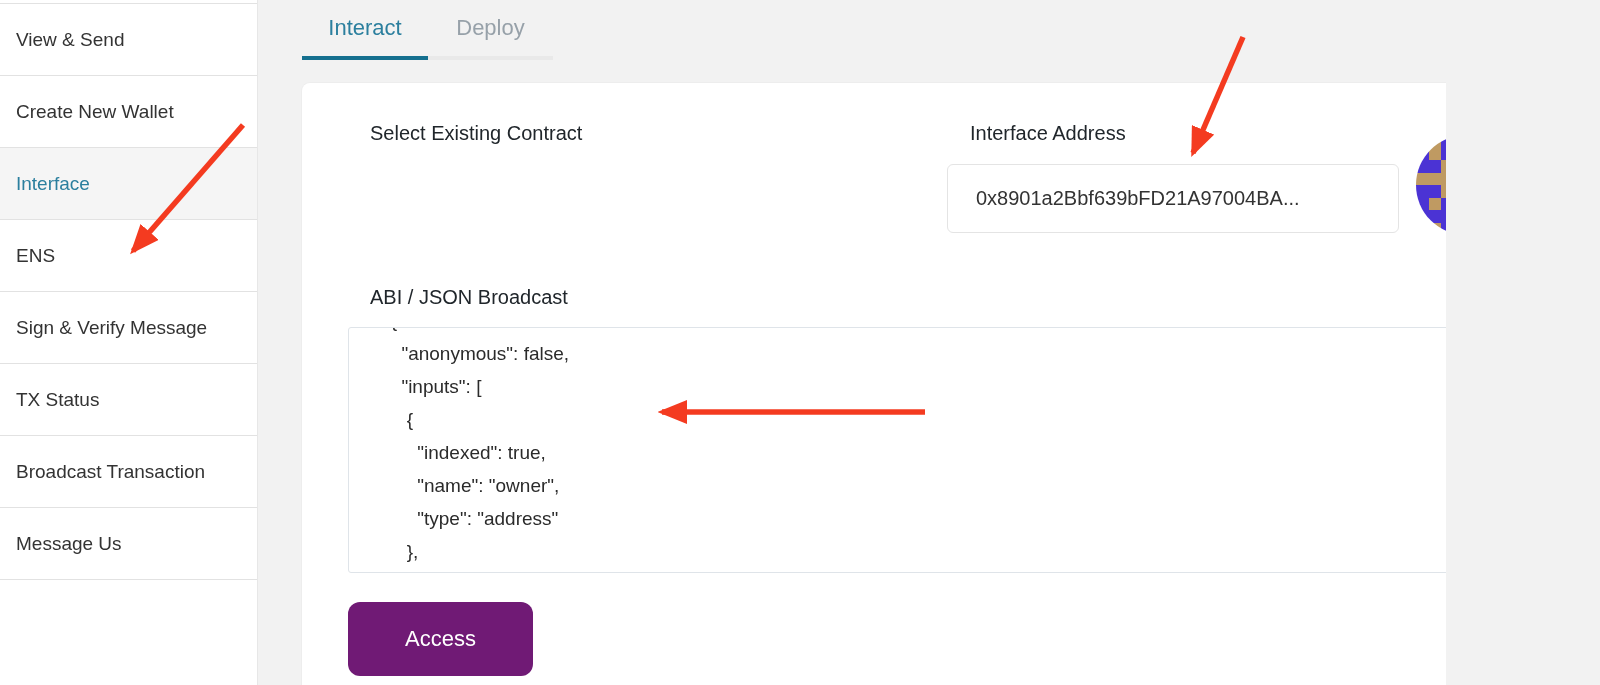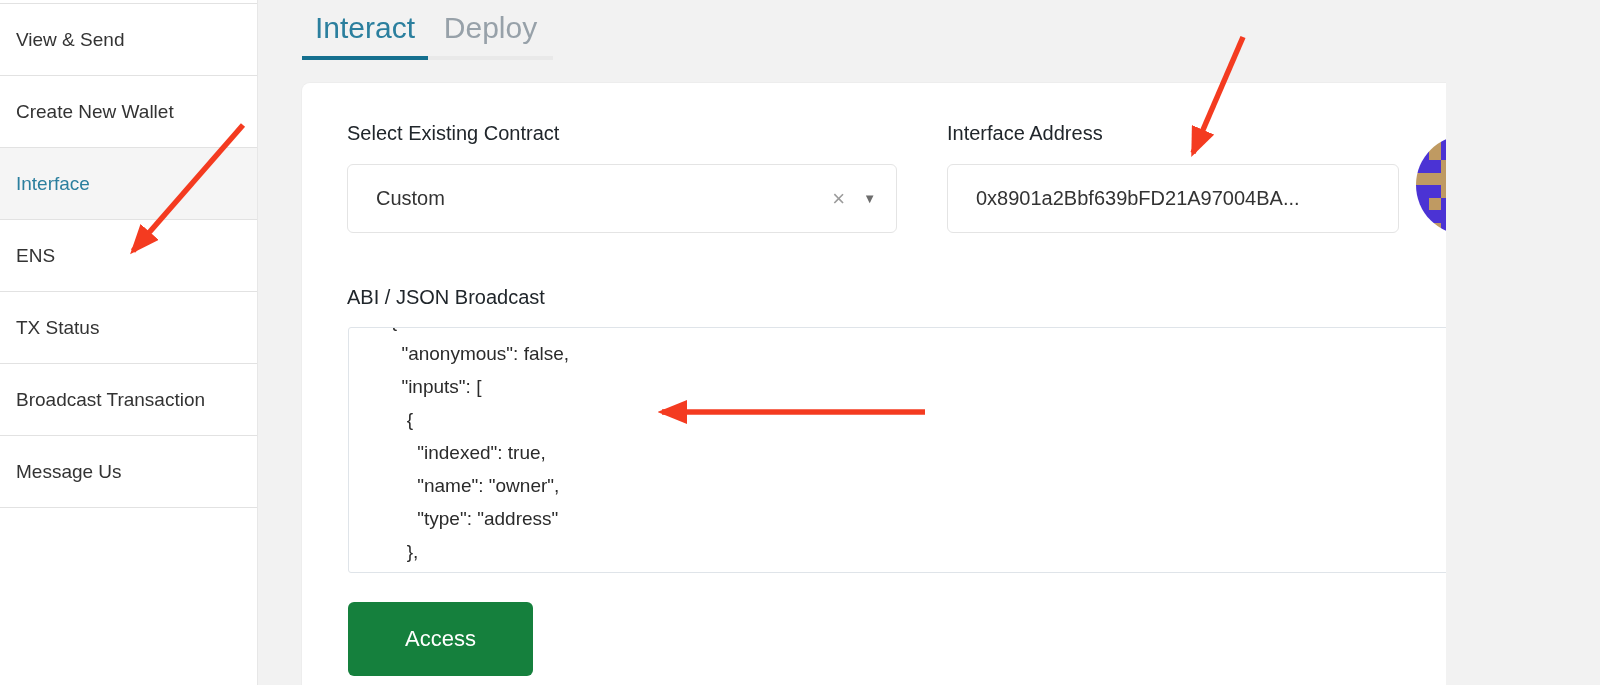--- a/index.html
+++ b/index.html
@@ -12,29 +12,29 @@
              background:#fff; border-right:1px solid #e7e7e7; }
   .sidebar-top-strip { height:4px; border-bottom:1px solid #e2e2e2; background:#fff; }
   .side-item { height:72px; display:flex; align-items:center; padding-left:16px;
                border-bottom:1px solid #e2e2e2; font-size:19px; color:#333;
                background:#fff; cursor:pointer; }
   .side-item.active { background:#f5f5f5; color:#2b7f9e; }
 
   
   .tabs { position:absolute; left:302px; top:0; display:flex; }
   .tab { height:60px; display:flex; align-items:center; justify-content:center;
-         font-size:30px; cursor:pointer; }
+         font-size:22px; cursor:pointer; }
   .tab-interact { width:126px; color:#2b7f9e; border-bottom:4px solid #15708f; }
   .tab-deploy   { width:125px; color:#97a1a9; border-bottom:4px solid #e9e9e9; }
 
   
   .card { position:absolute; left:302px; top:83px; width:1244px; height:640px;
           background:#fff; border-radius:8px; box-shadow:0 0 0 1px #ededed; }
 
-  .field-label { position:absolute; font-size:20px; color:#20262b; }
+  .field-label { position:absolute; font-size:20px; color:#20262b;margin-left:23px; }
   .lbl-select  { left:347px; top:122px; }
   .lbl-address { left:947px; top:122px; }
   .lbl-abi     { left:347px; top:286px; }
 
   .select-box { position:absolute; left:347px; top:164px; width:550px; height:69px;
                 background:#fff; border:1px solid #e4e4e4; border-radius:6px;
                 display:flex; align-items:center; padding:0 20px 0 28px;
                 font-size:20px; color:#333; cursor:pointer; }
   .select-box .value { flex:1; }
   .select-box .clear { color:#9b9b9b; font-size:22px; margin-right:18px; cursor:pointer; }
@@ -57,21 +57,21 @@
   .abi-line { white-space:pre; }
   .abi-line:first-child { margin-top:-24px; }
   .abi-scrollbar { position:absolute; right:3px; top:2px; width:15px; height:240px;
                    background:#f8f8f8; border-left:1px solid #efefef; }
   .abi-thumb { position:absolute; left:2px; top:185px; width:11px; height:34px;
                background:#b9b9b9; border-radius:6px; cursor:pointer; }
   .abi-resize { position:absolute; right:1px; bottom:1px; width:15px; height:15px; cursor:nwse-resize;
                 background:repeating-linear-gradient(135deg, transparent 0 3px, #9aa0a6 3px 4px, transparent 4px 6px); }
 
   .access-btn { position:absolute; left:348px; top:602px; width:185px; height:74px;
-                background:#15803d; color:#fff; font-size:22px; border:none; border-radius:6px;
+                background:#701a75; color:#fff; font-size:22px; border:none; border-radius:12px;
                 display:flex; align-items:center; justify-content:center; cursor:pointer;
                 font-family:"Liberation Sans", sans-serif; }
 
   .arrows { position:absolute; left:0; top:0; width:1600px; height:685px; pointer-events:none; }
 </style>
 </head>
 <body>
 
 <div id="page">
 
@@ -83,20 +83,23 @@
     <div class="side-item">
         <span>Create New Wallet</span>
       </div>
     <div class="side-item active">
         <span>Interface</span>
       </div>
     <div class="side-item">
         <span>ENS</span>
       </div>
     <div class="side-item">
+        <span>Sign &amp; Verify Message</span>
+      </div>
+    <div class="side-item">
         <span>TX Status</span>
       </div>
     <div class="side-item">
         <span>Broadcast Transaction</span>
       </div>
     <div class="side-item">
         <span>Message Us</span>
       </div>
   </nav>
 
@@ -104,25 +107,20 @@
     <div class="tab tab-interact">Interact</div>
     <div class="tab tab-deploy">Deploy</div>
   </div>
 
   <div class="card"></div>
 
   <div class="field-label lbl-select">Select Existing Contract</div>
   <div class="field-label lbl-address">Interface Address</div>
   <div class="field-label lbl-abi">ABI / JSON Broadcast</div>
 
-  <div class="select-box">
-    <span class="value">Custom</span>
-    <span class="clear">×</span>
-    <span class="caret">▼</span>
-  </div>
 
   <div class="addr-input" style="display:flex;align-items:center;">
     <span>0x8901a2Bbf639bFD21A97004BA...</span>
   </div>
 
   <div class="identicon">
     <div class="grid">
         <div style="background: rgb(191, 154, 98);"></div>
         <div style="background: rgb(191, 154, 98);"></div>
         <div style="background: rgb(75, 51, 212);"></div>

